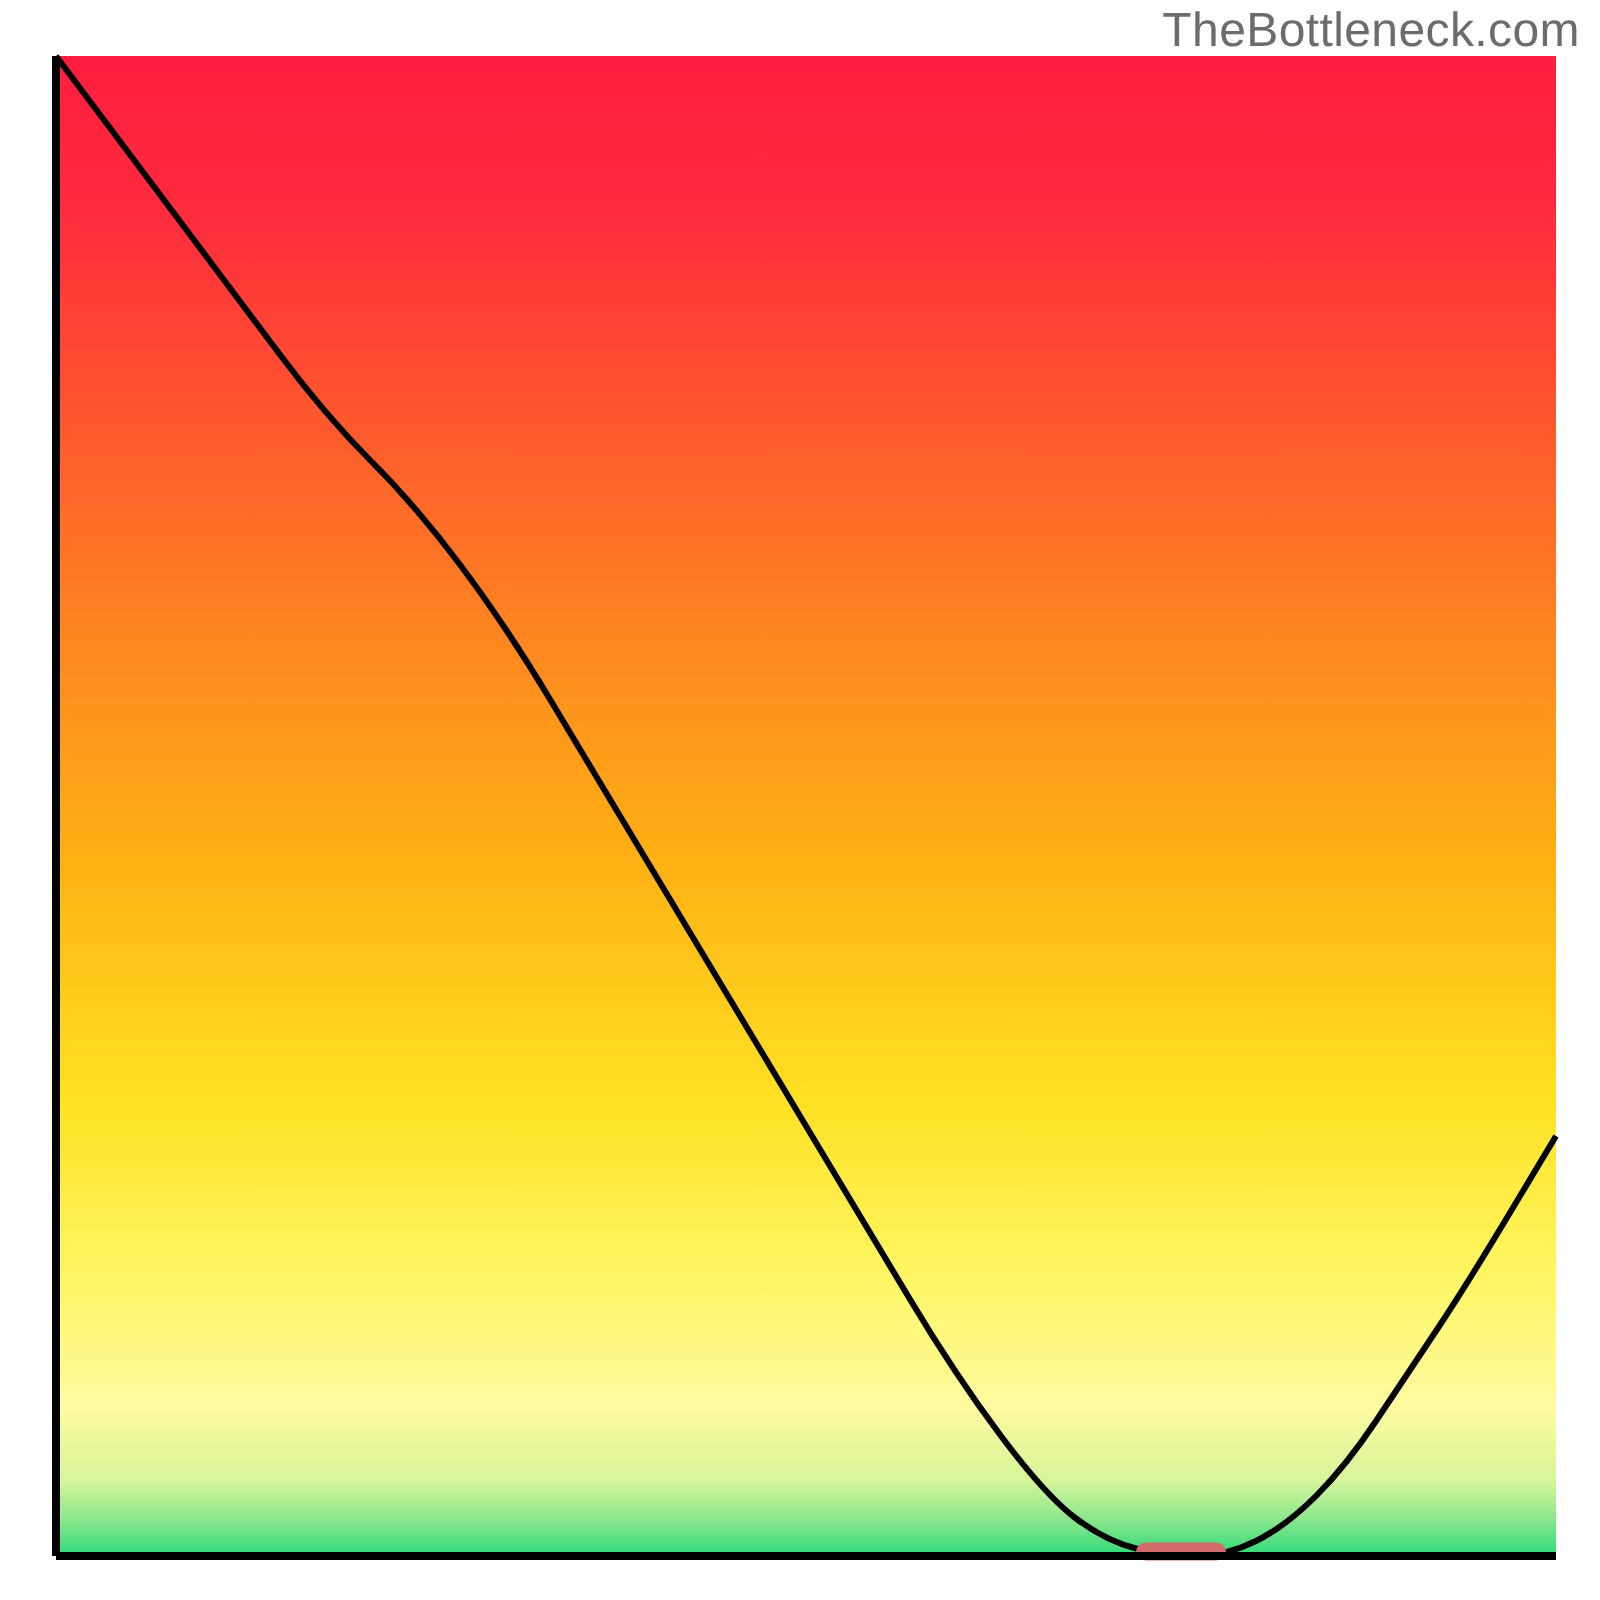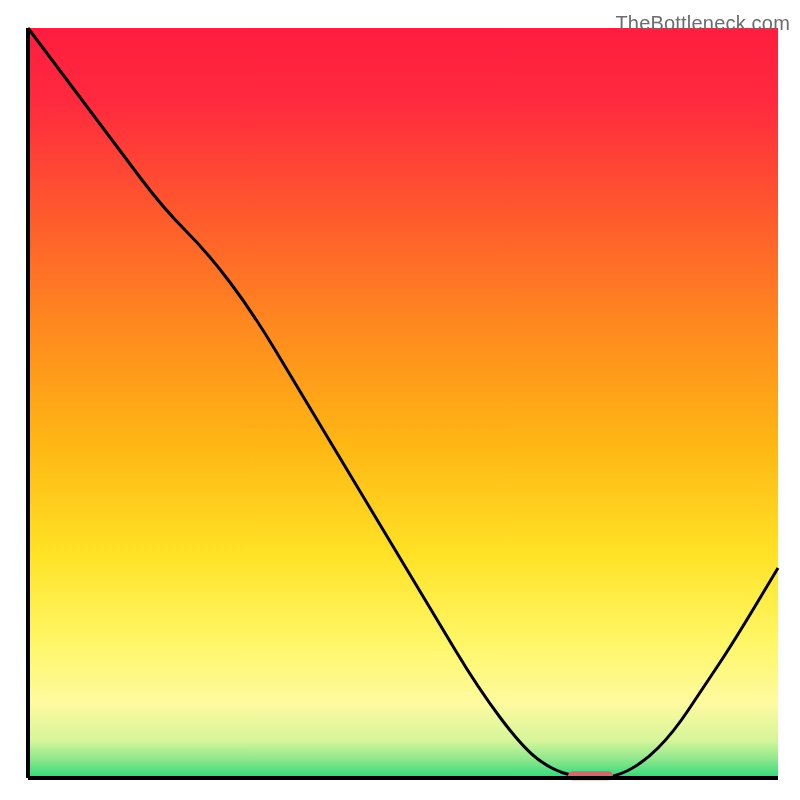--- a/index.html
+++ b/index.html
@@ -13,26 +13,25 @@
   .stage {
     position: relative;
     width: 800px;
     height: 800px;
   }
   .watermark {
     position: absolute;
     top: 2px;
     right: 10px;
     color: #6c6c6c;
-    font-size: 20px;
+    font-size: 24px;
     font-weight: 500;
     letter-spacing: 0.2px;
     user-select: none;
     z-index: 3;
-    margin-top: 10px;
   }
   svg.plot {
     position: absolute;
     left: 0;
     top: 0;
     width: 800px;
     height: 800px;
     z-index: 1;
   }
 </style>

